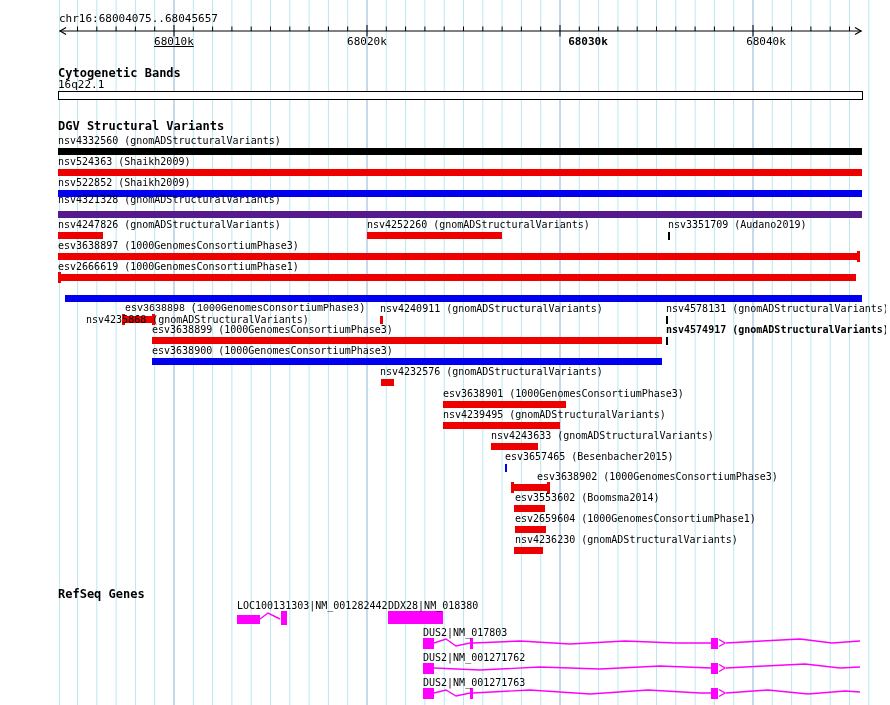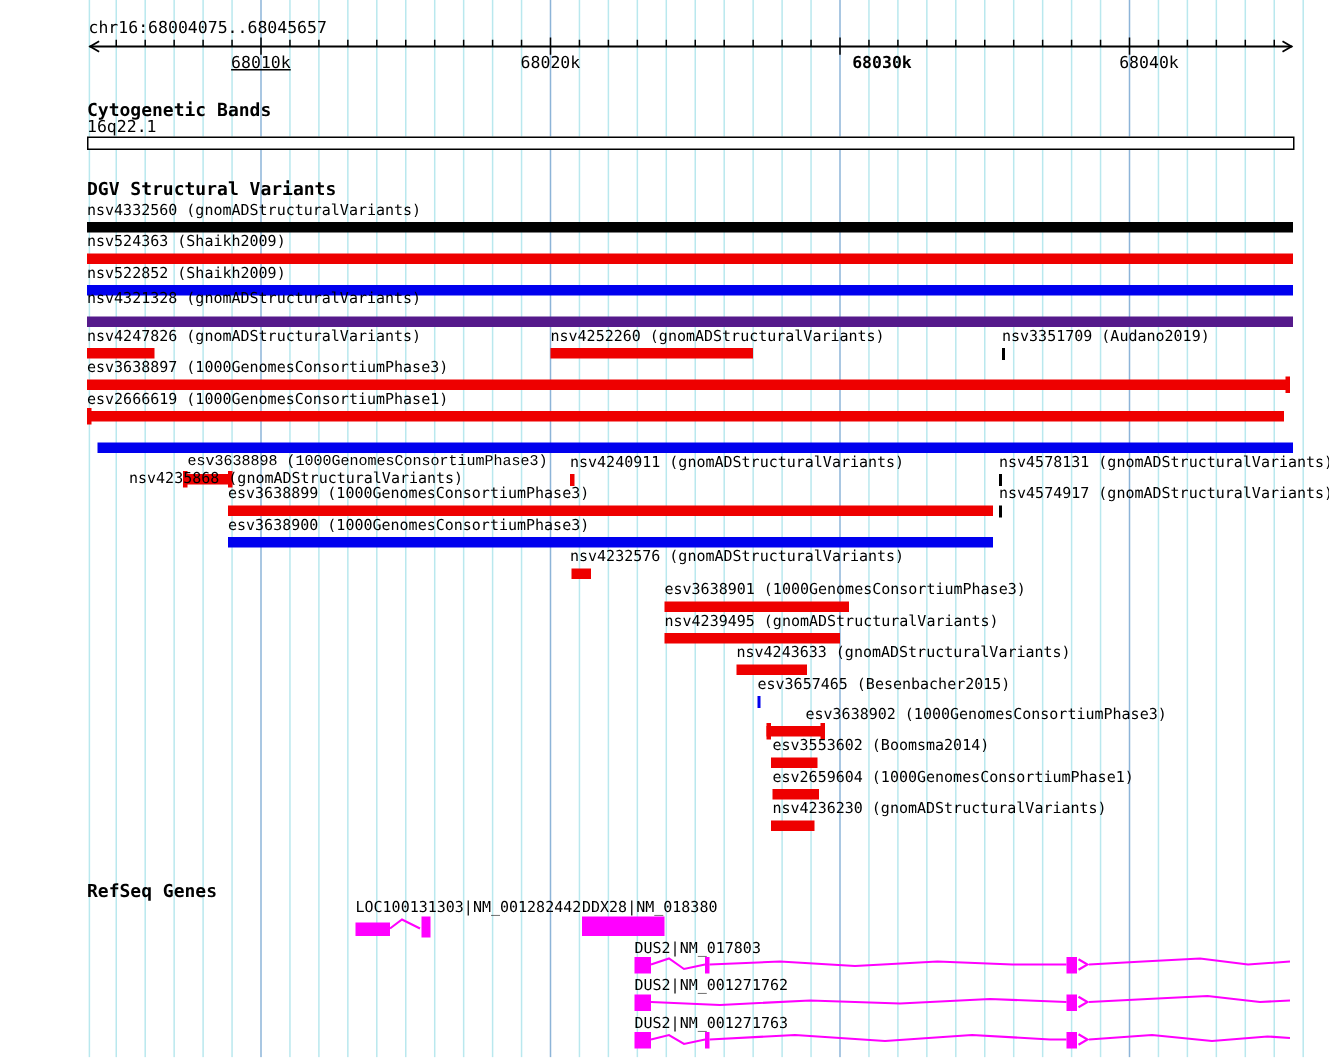--- a/index.html
+++ b/index.html
@@ -166,21 +166,21 @@
       <div class="lbl" style="left: 125px; top: 303px; font-family: Liberation Mono, monospace;">esv3638898 (1000GenomesConsortiumPhase3)</div>
       <div class="bar" style="left: 122px; top: 316px; width: 33px; background: rgb(238, 0, 0);"></div>
       <div class="cap" style="left: 122px; top: 314px; background: rgb(238, 0, 0);"></div>
       <div class="cap" style="left: 152px; top: 314px; background: rgb(238, 0, 0);"></div>
       <div class="lbl" style="left: 380px; top: 303px;">nsv4240911 (gnomADStructuralVariants)</div>
       <div class="vtick" style="left: 380px; top: 316px; width: 3px; height: 8px; background: rgb(238, 0, 0);"></div>
       <div class="lbl" style="left: 666px; top: 303px;">nsv4578131 (gnomADStructuralVariants)</div>
       <div class="vtick" style="left: 666px; top: 316px; width: 2px; height: 8px; background: rgb(0, 0, 0);"></div>
       <div class="lbl" style="left: 152px; top: 324px;">esv3638899 (1000GenomesConsortiumPhase3)</div>
       <div class="bar" style="left: 152px; top: 337px; width: 510px; background: rgb(238, 0, 0);"></div>
-      <div class="lbl" style="left: 666px; top: 324px;">nsv4574917 (gnomADStructuralVariants)</div>
+      <div class="lbl" style="left: 666px; top: 324px; font-weight: bold;">nsv4574917 (gnomADStructuralVariants)</div>
       <div class="vtick" style="left: 666px; top: 337px; width: 2px; height: 8px; background: rgb(0, 0, 0);"></div>
       <div class="lbl" style="left: 152px; top: 345px;">esv3638900 (1000GenomesConsortiumPhase3)</div>
       <div class="bar" style="left: 152px; top: 358px; width: 510px; background: rgb(0, 0, 238);"></div>
       <div class="lbl" style="left: 380px; top: 366px;">nsv4232576 (gnomADStructuralVariants)</div>
       <div class="bar" style="left: 381px; top: 379px; width: 13px; background: rgb(238, 0, 0);"></div>
       <div class="lbl" style="left: 443px; top: 388px;">esv3638901 (1000GenomesConsortiumPhase3)</div>
       <div class="bar" style="left: 443px; top: 401px; width: 123px; background: rgb(238, 0, 0);"></div>
       <div class="lbl" style="left: 443px; top: 409px;">nsv4239495 (gnomADStructuralVariants)</div>
       <div class="bar" style="left: 443px; top: 422px; width: 117px; background: rgb(238, 0, 0);"></div>
       <div class="lbl" style="left: 491px; top: 430px;">nsv4243633 (gnomADStructuralVariants)</div>

